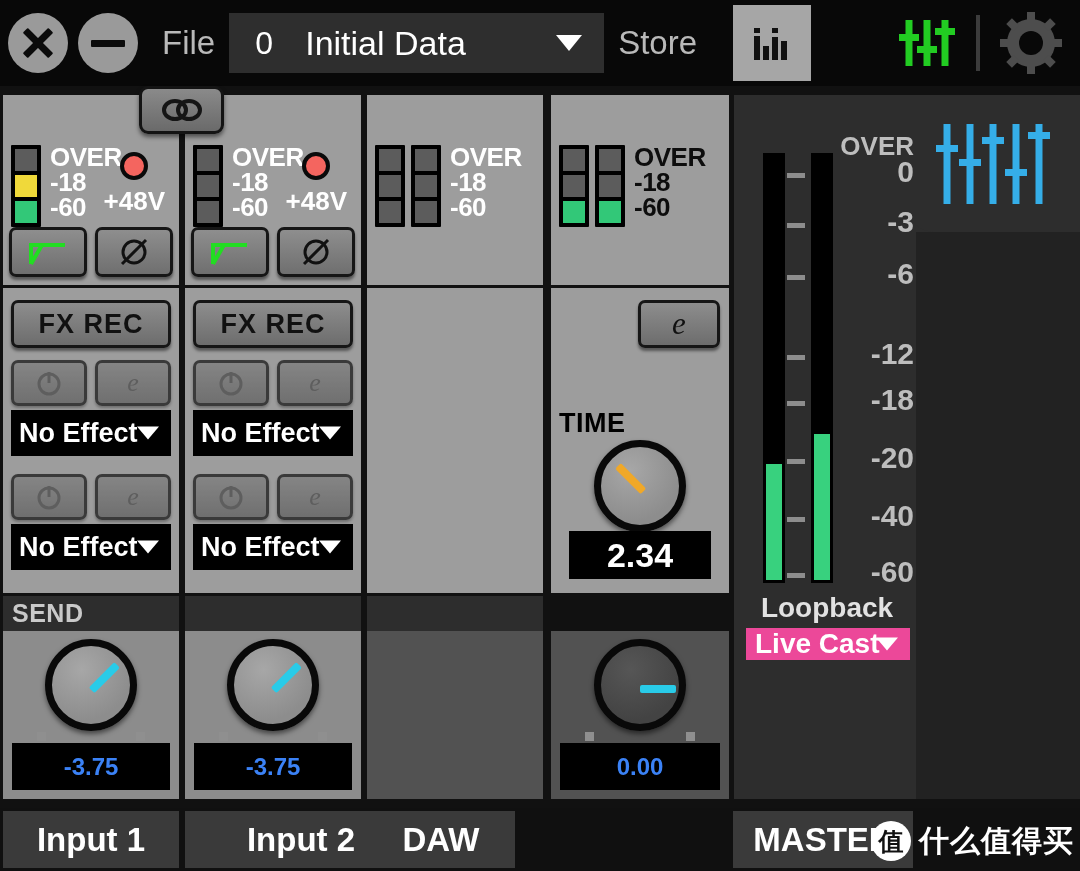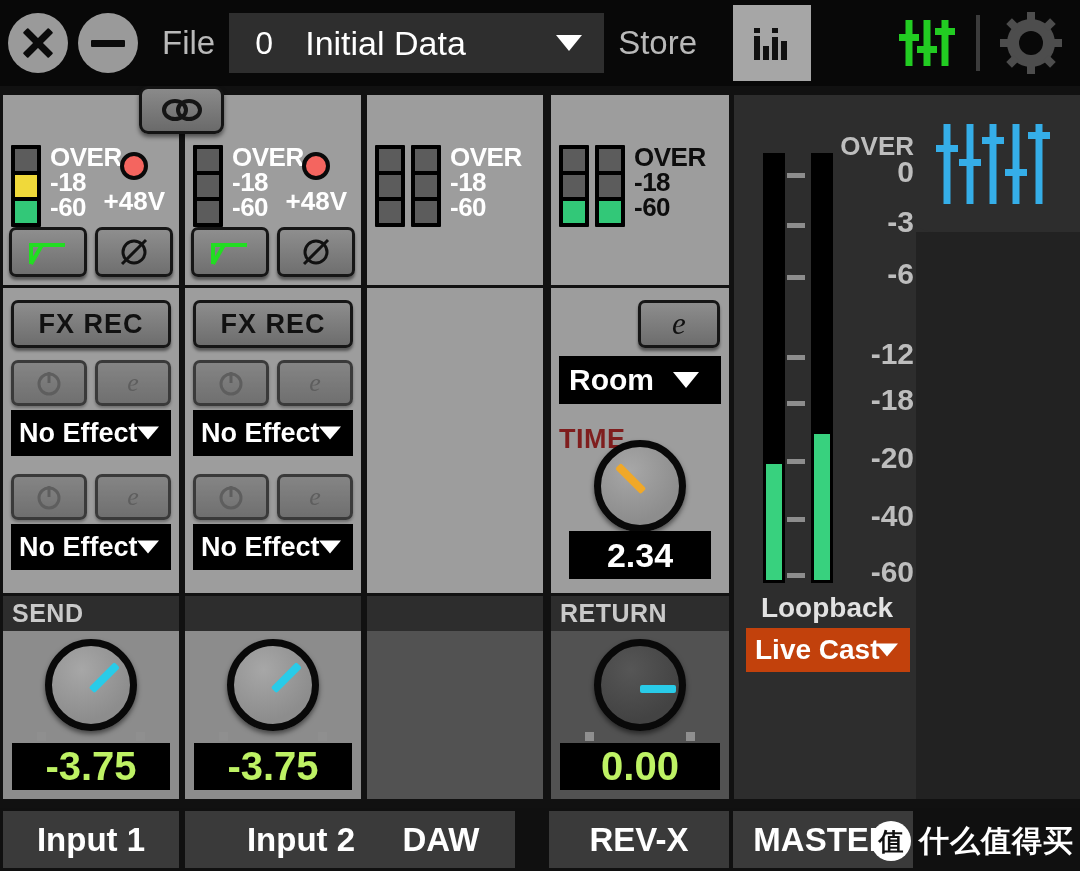--- a/index.html
+++ b/index.html
@@ -160,38 +160,38 @@
   }
   .ptr.amber { background: #f0a828; }
   .tickdot {
     position: absolute; width: 9px; height: 9px; background: #8f8f8f;
     bottom: 8px;
   }
   .tickdot.l { left: 34px; } .tickdot.r { right: 34px; }
   .valbox {
     position: absolute; left: 9px; right: 9px; bottom: 9px; height: 47px;
     background: #000; display: flex; align-items: center; justify-content: center;
-    color: #bef264; font-size: 40px; font-weight: 700; margin-top: 29px;
+    color: #3b82f6; font-size: 24px; font-weight: 700; margin-top: 29px;
   }
 
   
   #rev-efx {
     position: absolute; right: 9px; top: 12px; width: 82px; height: 48px;
     border-radius: 7px; background: linear-gradient(#8d8d8d,#6d6d6d);
     border: 3px solid #161616; box-shadow: 0 3px 3px rgba(0,0,0,.45);
     display: flex; align-items: center; justify-content: center;
   }
   #rev-type {
     position: absolute; left: 8px; right: 8px; top: 68px; height: 48px;
     background: #000; display: flex; align-items: center;
   }
   #rev-type span { color: #fff; font-size: 30px; font-weight: 700; margin-left: 10px; }
   #rev-time-lbl {
-    position: absolute; left: 8px; top: 136px;
-    color: #7f1d1d; font-size: 27px; font-weight: 700; letter-spacing: .5px;
+    position: absolute; left: 8px; top: 120px;
+    color: #000000; font-size: 27px; font-weight: 700; letter-spacing: .5px;
   }
   #rev-knob-area { position: absolute; left: 0; right: 0; top: 152px; height: 110px; }
   #rev-valbox {
     position: absolute; left: 18px; right: 18px; bottom: 14px; height: 48px;
     background: #000; display: flex; align-items: center; justify-content: center;
     color: #fff; font-size: 34px; font-weight: 700;
   }
 
   
   #col-master { position: absolute; left: 732px; top: 0; width: 348px; height: 717px; }
@@ -219,22 +219,22 @@
   #m-ticks { position: absolute; left: 53px; top: 58px; width: 20px; height: 430px; }
   .mtick { position: absolute; left: 0; width: 18px; height: 5px; background: #8d8d8d; }
   #m-scale { position: absolute; left: 104px; top: 36px; width: 76px; height: 460px; }
   .mlbl { position: absolute; right: 0; color: #bdbdbd; font-size: 30px; font-weight: 700; white-space: nowrap; }
   .mlbl.over { font-size: 26px; }
   #loopback-lbl {
     position: absolute; left: 2px; width: 182px; top: 497px; text-align: center;
     color: #e2e2e2; font-size: 28px; font-weight: 700;
   }
   #loopback-sel {
-    position: absolute; left: 12px; width: 164px; top: 533px; height: 44px;
-    background: #c2410c; display: flex; align-items: center;
+    position: absolute; left: 12px; width: 164px; top: 533px; height: 32px;
+    background: #ec4899; display: flex; align-items: center;
   }
   #loopback-sel span { color: #fff; font-size: 28px; font-weight: 700; margin-left: 9px; }
   #loopback-sel .caret-dn { right: 12px; border-top-width: 13px; border-left-width: 11px; border-right-width: 11px; }
 
   
   #namebar { position: absolute; left: 0; top: 808px; width: 1080px; height: 63px; background: #101010; }
   .nametab {
     position: absolute; top: 3px; height: 57px; background: #3a3a3a;
     display: flex; align-items: center; justify-content: center;
     color: #fff; font-size: 33px; font-weight: 700;
@@ -567,39 +567,32 @@
           </div>
         </div>
       </div>
 
       <div class="cell-fx">
         <div id="rev-efx">
           <svg width="34" height="34" viewBox="0 0 34 34">
             <text x="17" y="27" font-family="Liberation Serif, serif" font-size="31" font-style="italic" fill="#111" text-anchor="middle">e</text>
           </svg>
         </div>
-        <div id="rev-type">
-          <span>Room</span>
-          <div class="caret-dn"></div>
-        </div>
         <div id="rev-time-lbl">TIME</div>
         <div id="rev-knob-area">
           <div class="knob" style="top:0">
             <div class="ptr amber" style="transform:rotate(-135deg)"></div>
           </div>
           <div class="tickdot l" style="bottom:2px;left:42px"></div>
           <div class="tickdot r" style="bottom:2px;right:42px"></div>
         </div>
         <div id="rev-valbox">2.34</div>
       </div>
 
       <div class="cell-send">
-        <div class="send-hdr">
-          <span>RETURN</span>
-        </div>
         <div class="send-body">
           <div class="knob-wrap">
             <div class="knob dark">
               <div class="ptr" style="transform:rotate(0deg)"></div>
             </div>
             <div class="tickdot l"></div>
             <div class="tickdot r"></div>
           </div>
           <div class="valbox">0.00</div>
         </div>
@@ -663,21 +656,20 @@
           <div class="caret-dn"></div>
         </div>
       </div>
     </div>
   </div>
 
   <div id="namebar">
     <div class="nametab" id="nt0">Input 1</div>
     <div class="nametab" id="nt1">Input 2</div>
     <div class="nametab" id="nt2">DAW</div>
-    <div class="nametab" id="nt3">REV-X</div>
     <div class="nametab" id="nt4">MASTER</div>
   </div>
 
   <div id="watermark">
     <div id="wm-circle">值</div>
     <div id="wm-text">什么值得买</div>
   </div>
 </div>
 
 </body></html>

